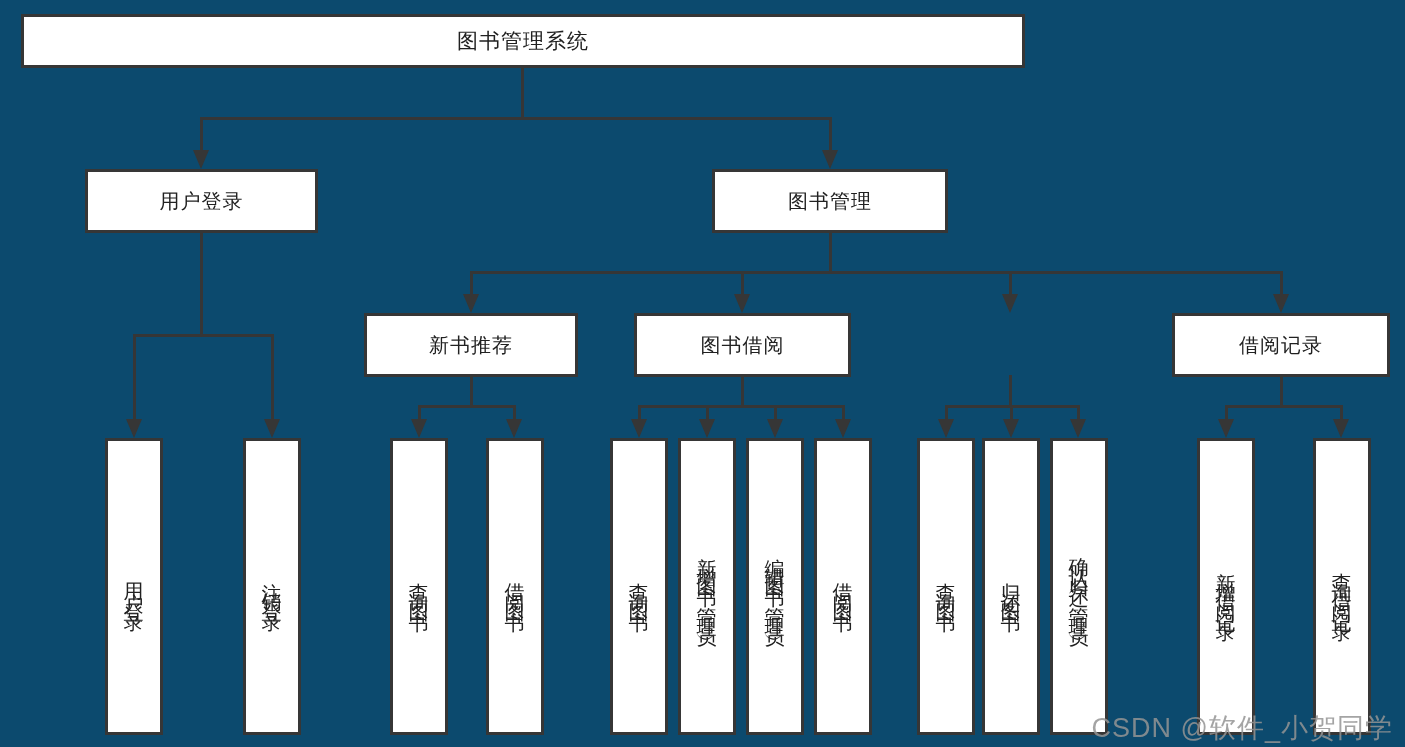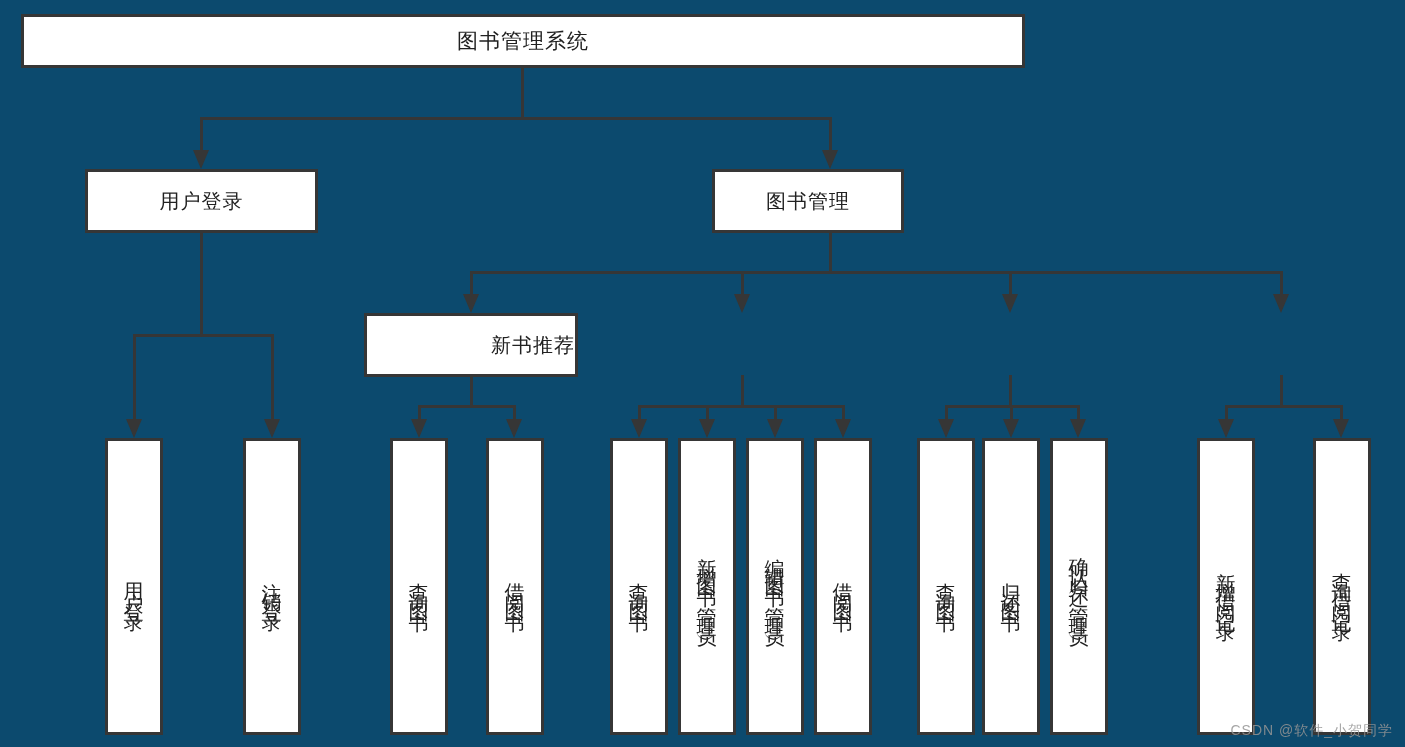--- a/index.html
+++ b/index.html
@@ -41,46 +41,52 @@
   .arrow {
     position: absolute;
     width: 0; height: 0;
     border-left: 8px solid transparent;
     border-right: 8px solid transparent;
     border-top: 19px solid #363636;
   }
   .watermark {
     position: absolute;
     right: 12px;
-    bottom: 7px;
-    font-size: 14px;
+    bottom: 1px;
+    font-size: 27px;
     color: rgba(148, 148, 148, 0.85);
     letter-spacing: 1px;
     white-space: nowrap;
     z-index: 5;
   }
 </style>
 </head>
 <body>
 
 <div class="canvas">
 
   <div class="box root-box" style="left:21px; top:14px; width:1004px; height:54px;">
     <span class="hlabel">图书管理系统</span>
   </div>
 
   <div class="box" style="left:85px; top:169px; width:233px; height:64px;">
     <span class="hlabel">用户登录</span>
   </div>
-  <div class="box" style="left:712px; top:169px; width:192px; height:64px;">
+  <div class="box" style="left:712px; top:169px; width:236px; height:64px;">
     <span class="hlabel">图书管理</span>
   </div>
 
-  <div class="box" style="left:364px; top:313px; width:214px; height:64px;justify-content:flex-end;">
+  <div class="box" style="left:364px; top:313px; width:214px; height:64px;">
     <span class="hlabel">新书推荐</span>
+  </div>
+  <div class="box" style="left:634px; top:313px; width:217px; height:64px;">
+    <span class="hlabel">图书借阅</span>
+  </div>
+  <div class="box" style="left:1172px; top:313px; width:218px; height:64px;">
+    <span class="hlabel">借阅记录</span>
   </div>
 
   <div class="box leaf" style="left:105px;">
     <span class="vtext">用户登录</span>
   </div>
   <div class="box leaf" style="left:243px;">
     <span class="vtext">注销登录</span>
   </div>
 
   <div class="box leaf" style="left:390px;">

